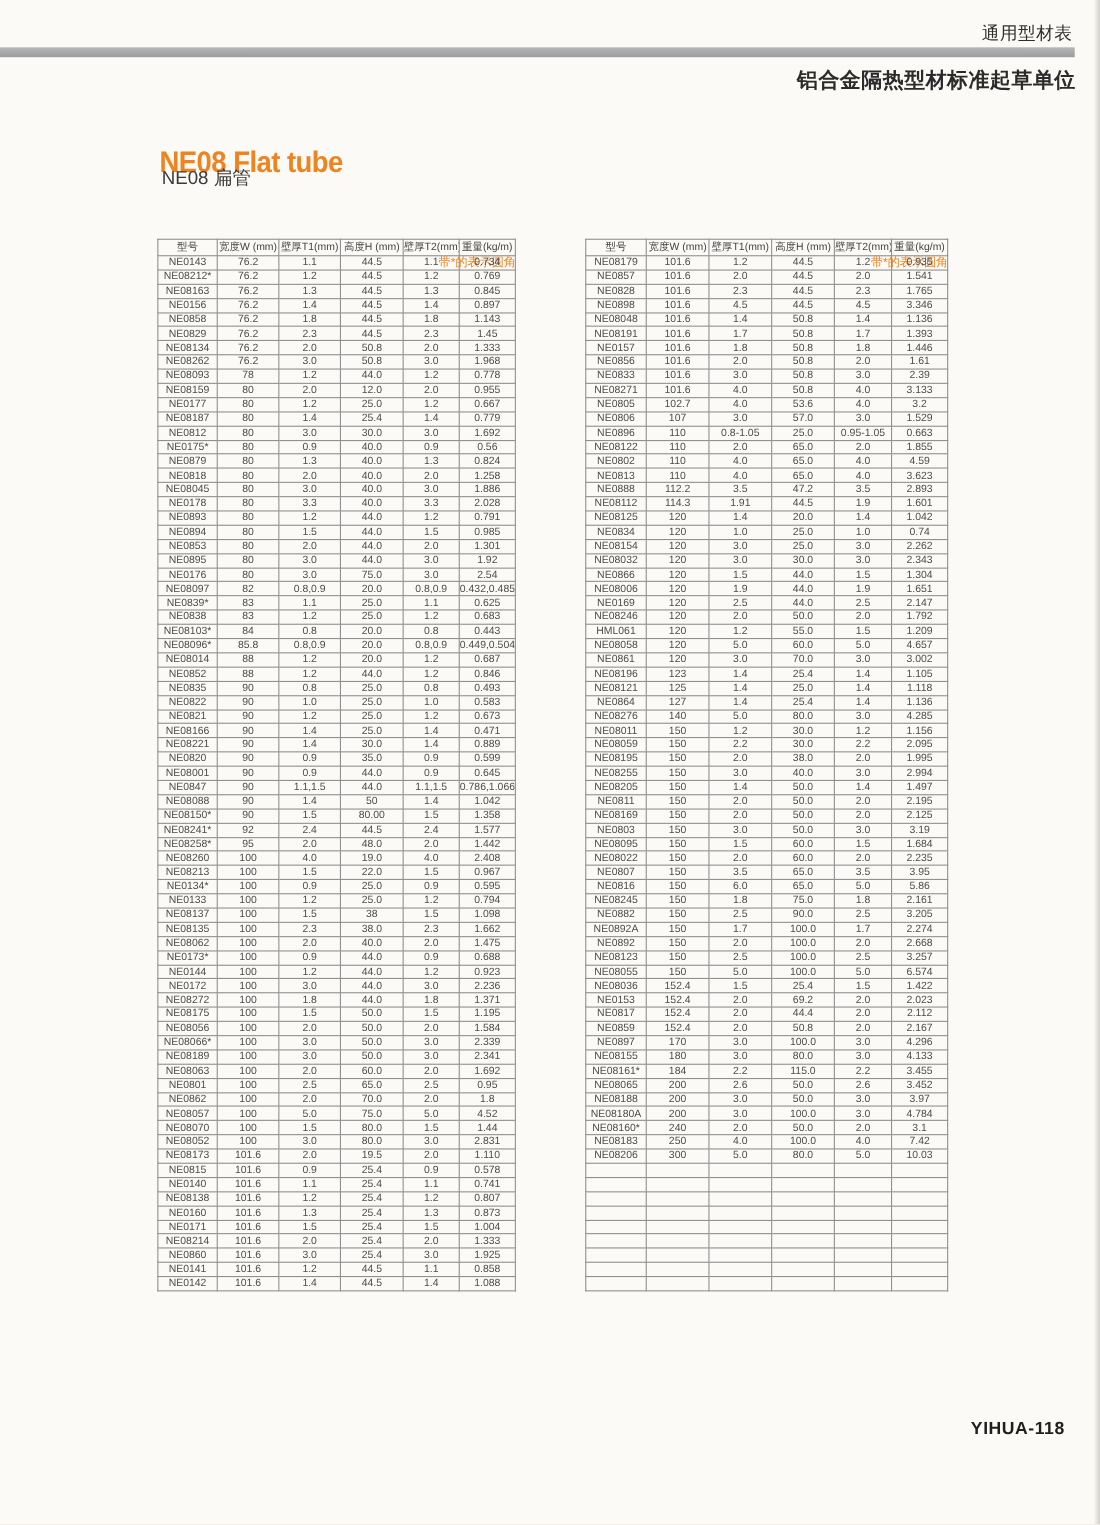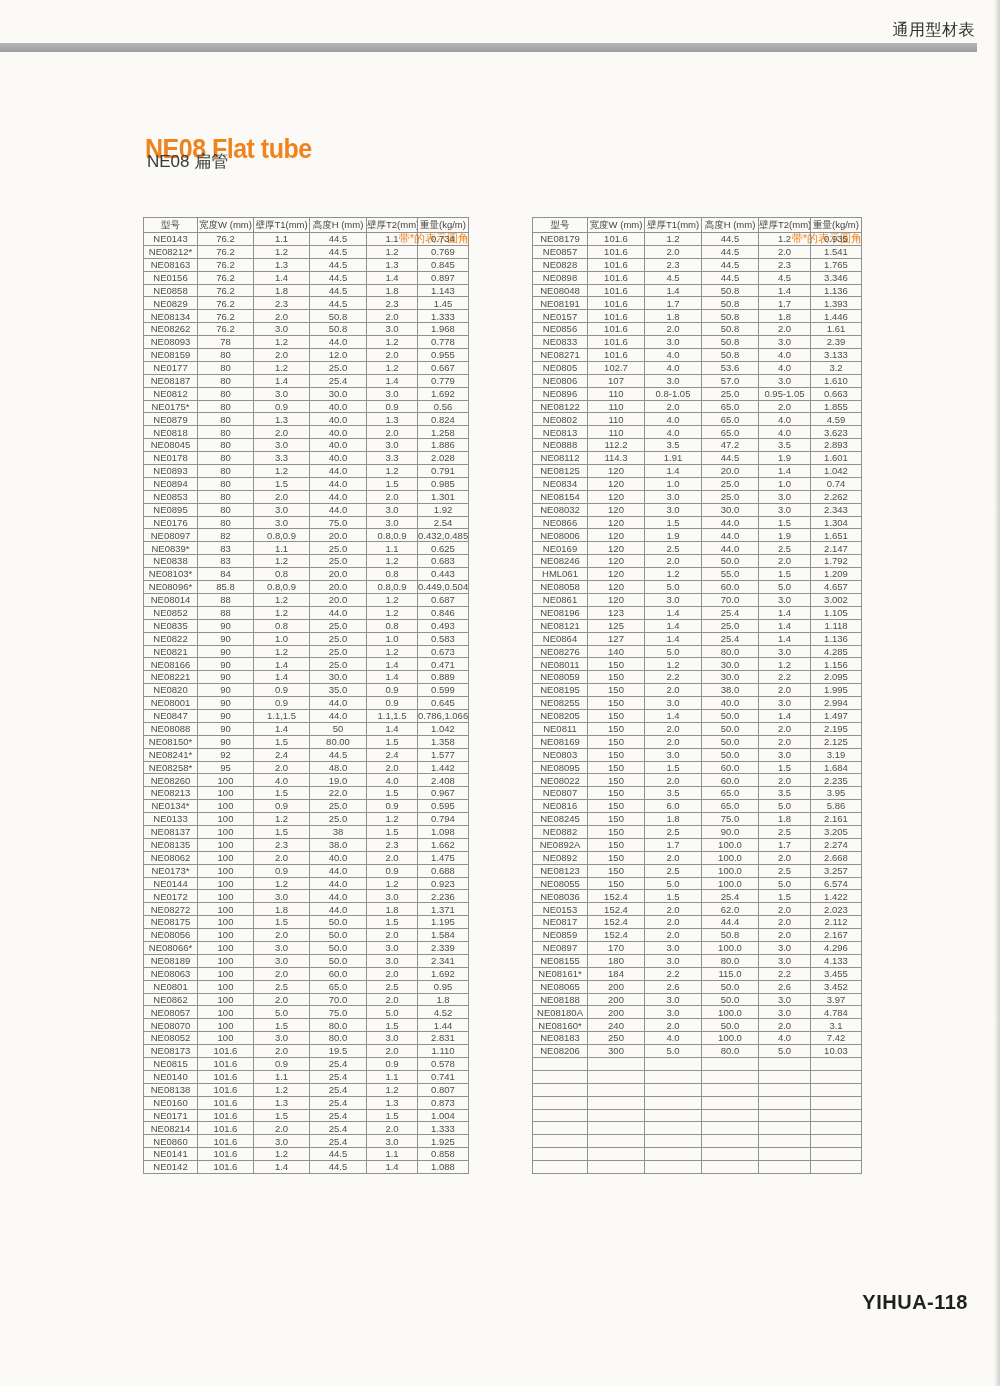--- a/index.html
+++ b/index.html
@@ -65,30 +65,31 @@
   }
   .spec-table th {
     height: 15px; font-weight: 400; font-size: 9.5px; color: #444;
   }
   .footer-note {
     position: absolute; top: 1294px; left: 0; width: 980px;
     text-align: center; font-size: 12.5px; color: #3d3d3d;
   }
   .page-code {
     position: absolute; top: 1291px; right: 32px;
-    font-size: 20px; font-weight: 600; color: #1f1f1f; letter-spacing: 0.5px;
+    font-size: 16px; font-weight: 600; color: #1f1f1f; letter-spacing: 0.5px;
   }
 </style>
 </head>
 <body>
 
 <div class="page">
 
   <div class="top-label">通用型材表</div>
   <div class="top-bar"></div>
+  <div class="subtitle">铝合金隔热型材标准起草单位</div>
 
   <div class="title-en">NE08 Flat tube</div>
   <div class="title-cn">NE08 扁管</div>
 
   <div class="corner-note left">带*的表示圆角</div>
   <div class="corner-note right">带*的表示圆角</div>
 
   <table class="spec-table left">
     <colgroup>
       <col style="width:54px">
@@ -803,21 +804,21 @@
           <td>53.6</td>
           <td>4.0</td>
           <td>3.2</td>
         </tr>
         <tr>
           <td>NE0806</td>
           <td>107</td>
           <td>3.0</td>
           <td>57.0</td>
           <td>3.0</td>
-          <td>1.610</td>
+          <td>1.529</td>
         </tr>
         <tr>
           <td>NE0896</td>
           <td>110</td>
           <td>0.8-1.05</td>
           <td>25.0</td>
           <td>0.95-1.05</td>
           <td>0.663</td>
         </tr>
         <tr>
@@ -1129,21 +1130,21 @@
           <td>152.4</td>
           <td>1.5</td>
           <td>25.4</td>
           <td>1.5</td>
           <td>1.422</td>
         </tr>
         <tr>
           <td>NE0153</td>
           <td>152.4</td>
           <td>2.0</td>
-          <td>62.0</td>
+          <td>69.2</td>
           <td>2.0</td>
           <td>2.023</td>
         </tr>
         <tr>
           <td>NE0817</td>
           <td>152.4</td>
           <td>2.0</td>
           <td>44.4</td>
           <td>2.0</td>
           <td>2.112</td>

